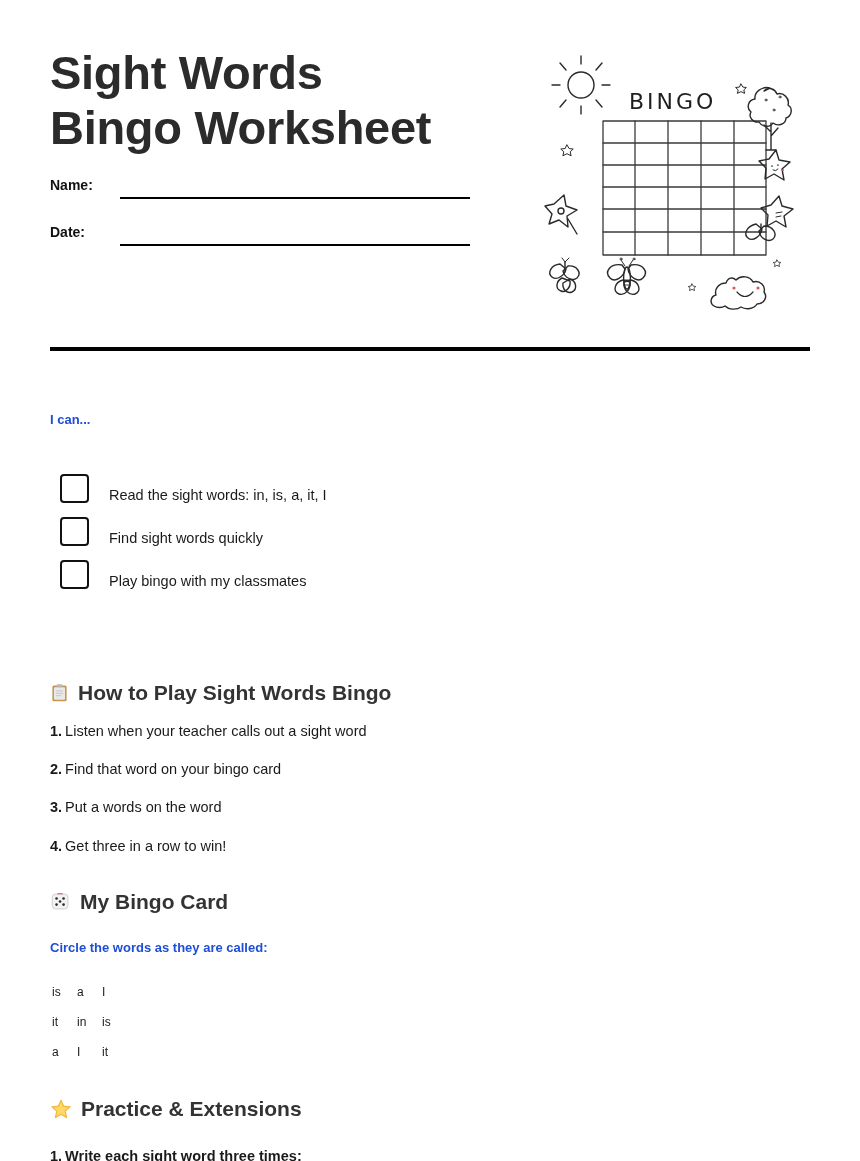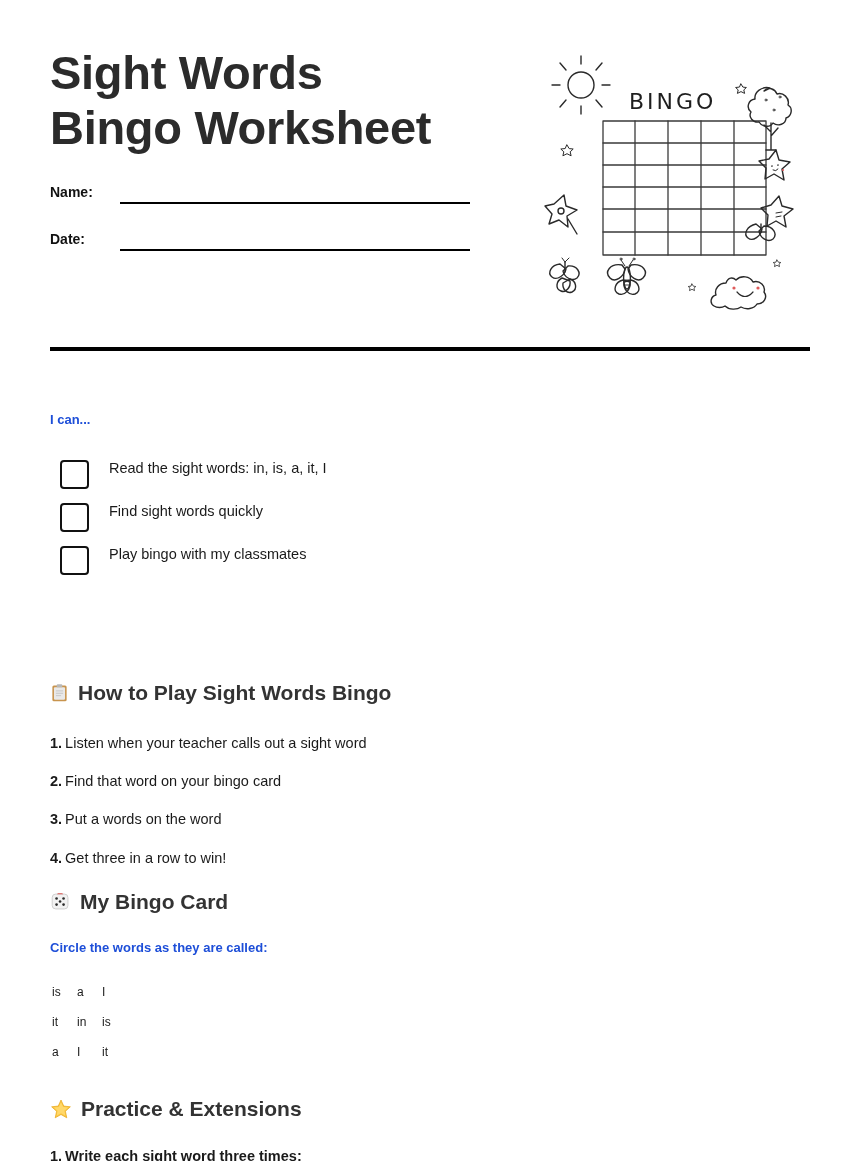--- a/index.html
+++ b/index.html
@@ -37,21 +37,21 @@
     letter-spacing: -0.3px;
     width: 400px;
     margin: 0;
   }
   .fields {
     margin-top: 22px;
     width: 420px;
   }
   .field-row {
     display: flex;
-    align-items: center;
+    align-items: flex-start;
     height: 32px;
     margin-bottom: 15px;
   }
   .field-label {
     font-size: 14px;
     font-weight: bold;
     color: #111;
     width: 70px;
     flex: 0 0 70px;
     padding-bottom: 3px;
@@ -113,41 +113,41 @@
     color: #1d4ed8;
     margin-top: 26px;
   }
 
   
   .goals {
     margin-top: 33px;
   }
   .goal-row {
     display: flex;
-    align-items: flex-start;
+    align-items: flex-end;
     height: 43px;
   }
   .checkbox {
     width: 25px;
     height: 25px;
     border: 2px solid #111;
     border-radius: 4px;
     flex: 0 0 25px;
     margin-left: 10px;
     background: #fff;
   }
   .goal-label {
     font-size: 14.5px;
     color: #1a1a1a;
     margin-left: 20px;
   }
 
   
   .steps {
-    margin-top: 29px;
+    margin-top: 17px;
   }
   .step-row {
     font-size: 14.5px;
     color: #1a1a1a;
     margin-bottom: 20px;
     line-height: 1.25;
   }
   .step-num {
     font-weight: bold;
     margin-right: 3px;

